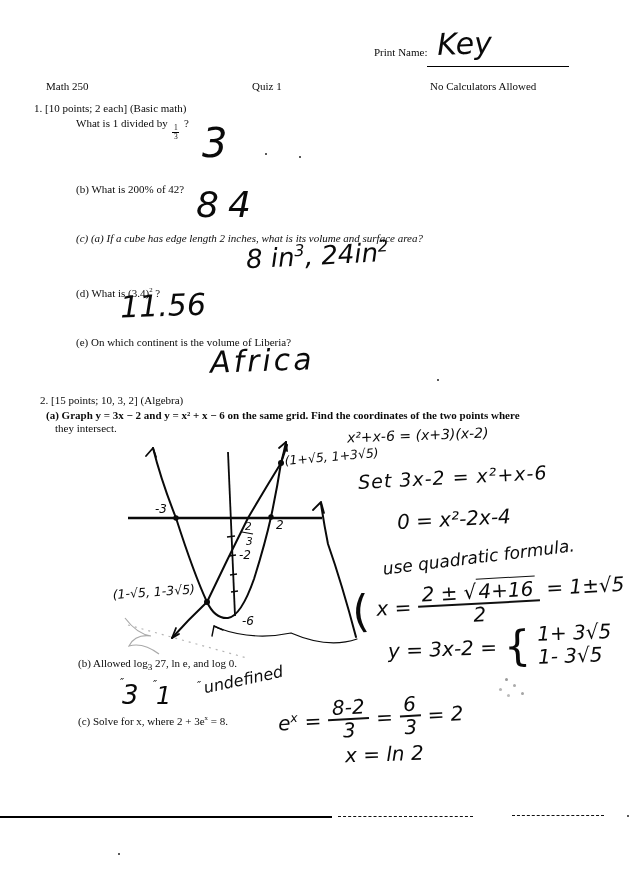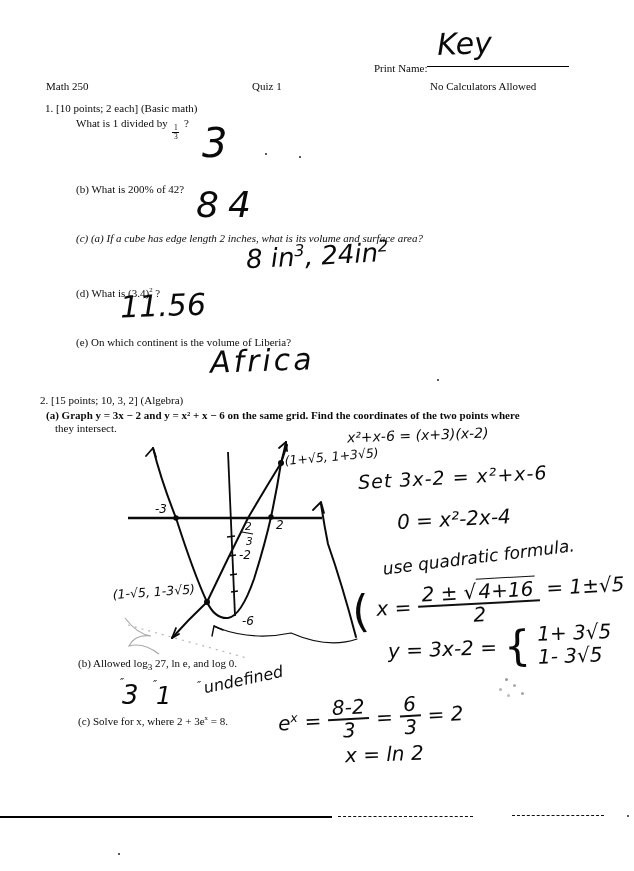--- a/index.html
+++ b/index.html
@@ -28,29 +28,29 @@
   .underline-rule{background:#000;height:1.2px;}
   .scanline{background:#000;height:1.6px;}
   .dashline{border-top:1.4px dashed #111;height:0;}
   svg text{font-family:"DejaVu Sans",sans-serif;font-style:italic;fill:#0a0a0a;}
 </style>
 </head>
 <body>
 
 <div id="page">
 
-  <span class="abs pt" style="left:374px;top:46px;margin-top:16px;">Print Name:</span>
+  <span class="abs pt" style="left:374px;top:46px;">Print Name:</span>
   <span class="abs hw" style="left:437px;top:26px;font-size:30px;transform:rotate(-2deg);">Key</span>
   <div class="abs underline-rule" style="left:427px;top:66px;width:142px;"></div>
 
   <span class="abs pt bold" style="left:46px;top:80px;">Math 250</span>
   <span class="abs pt bold" style="left:252px;top:80px;">Quiz 1</span>
   <span class="abs pt bold" style="left:430px;top:80px;">No Calculators Allowed</span>
 
-  <span class="abs pt" style="left:45px;top:102px;">1. [10 points; 2 each] (Basic math)</span>
+  <span class="abs pt" style="left:34px;top:102px;">1. [10 points; 2 each] (Basic math)</span>
   <span class="abs pt" style="left:76px;top:117px;">
     <span>What is 1 divided by</span>
     <span class="pfrac">
         <span class="num">1</span>
         <span>3</span>
       </span>
     <span>?</span>
   </span>
   <span class="abs hw" style="left:202px;top:120px;font-size:40px;">3</span>
   <div class="abs speck" style="left:265px;top:153px;"></div>

